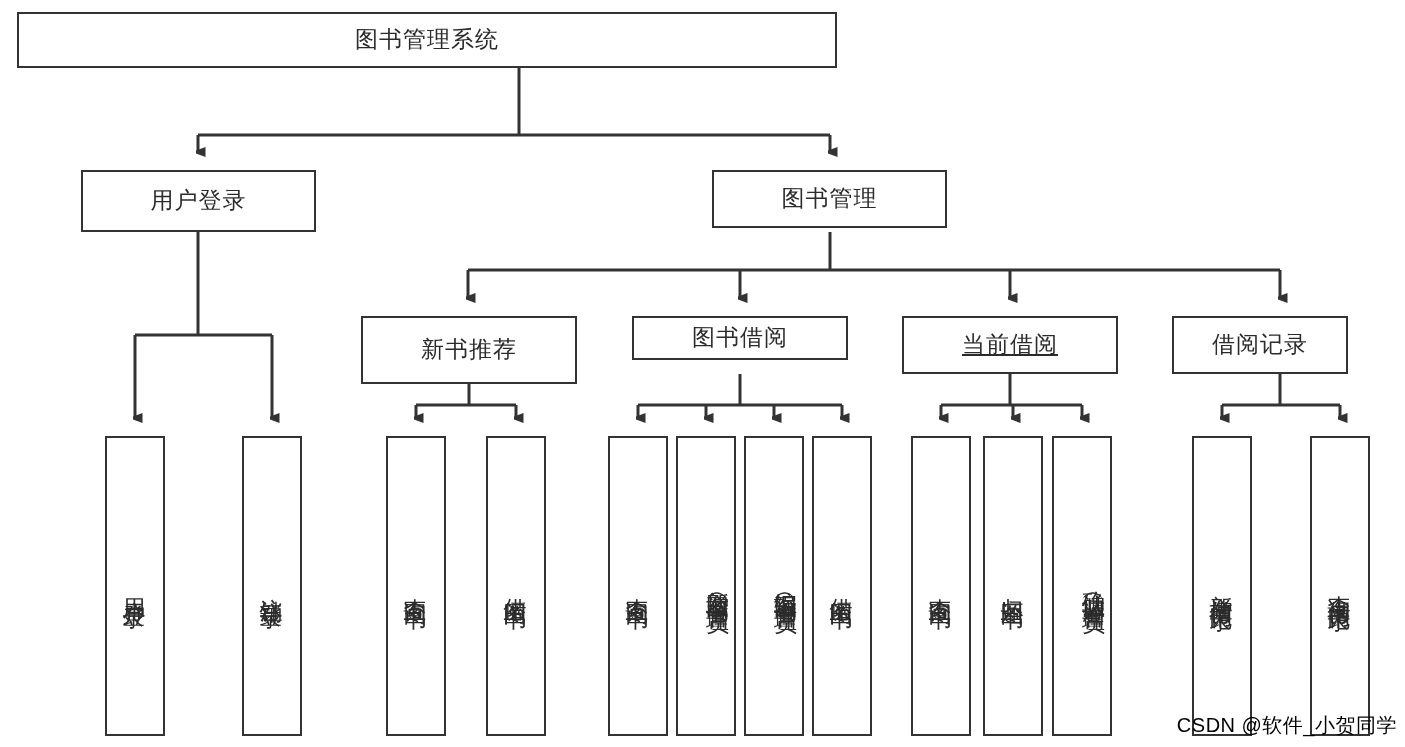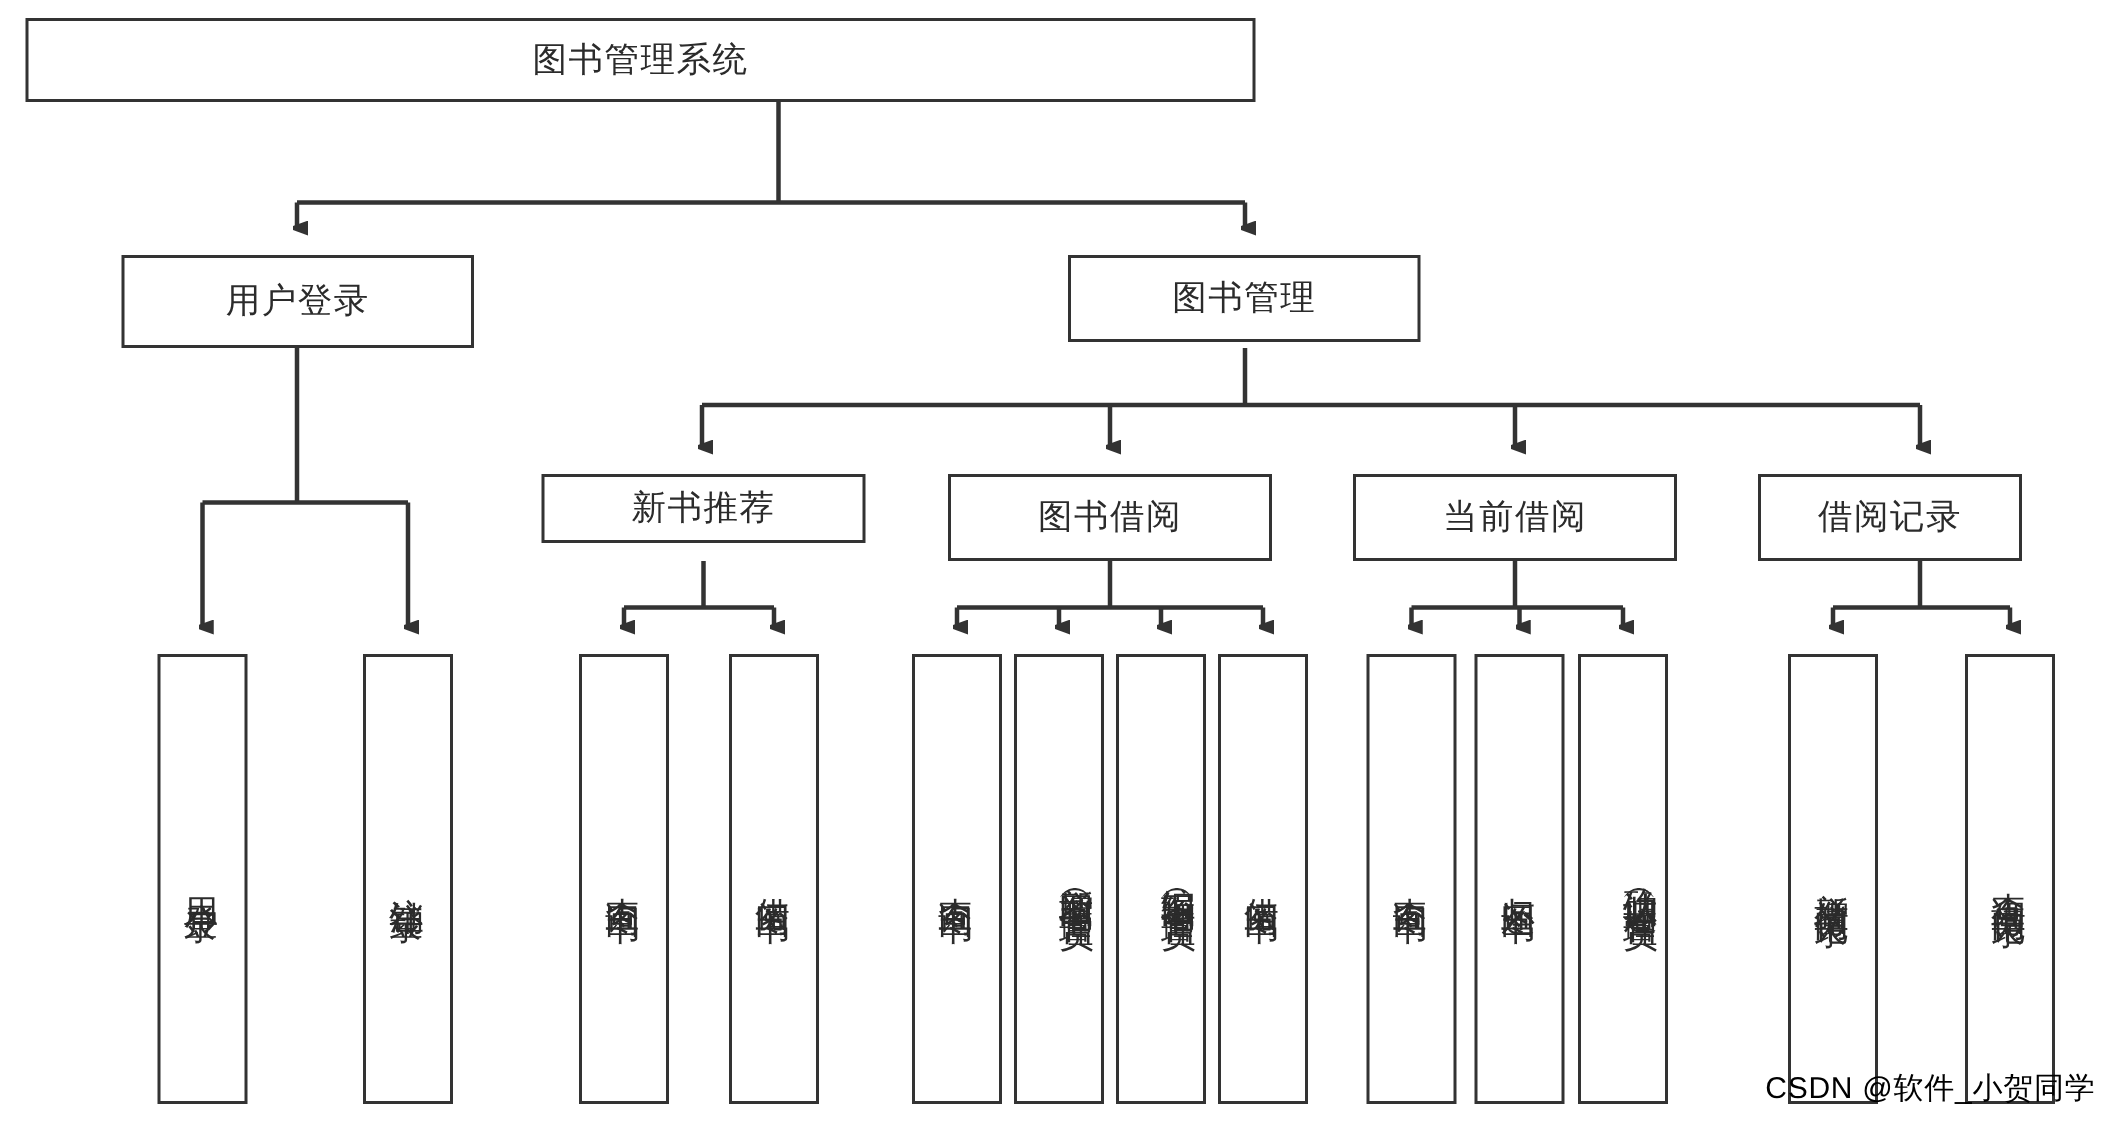--- a/index.html
+++ b/index.html
@@ -125,27 +125,27 @@
     <span>图书管理系统</span>
   </div>
 
   <div class="node horiz" style="left:81px; top:170px; width:235px; height:62px;">
     <span>用户登录</span>
   </div>
   <div class="node horiz" style="left:712px; top:170px; width:235px; height:58px;">
     <span>图书管理</span>
   </div>
 
-  <div class="node horiz" style="left:361px; top:316px; width:216px; height:46px;">
+  <div class="node horiz" style="left:361px; top:316px; width:216px; height:68px;">
     <span>新书推荐</span>
   </div>
-  <div class="node horiz" style="left:632px; top:316px; width:216px; height:58px;">
+  <div class="node horiz" style="left:632px; top:316px; width:216px; height:44px;">
     <span>图书借阅</span>
   </div>
-  <div class="node horiz" style="left:902px; top:316px; width:216px; height:58px;">
+  <div class="node horiz" style="left:902px; top:316px; width:216px; height:58px;text-decoration:underline;">
     <span>当前借阅</span>
   </div>
   <div class="node horiz" style="left:1172px; top:316px; width:176px; height:58px;">
     <span>借阅记录</span>
   </div>
 
   <div class="node vert bottomed" style="left:105px; top:436px; width:60px; height:300px;">
     <span>用户登录</span>
   </div>
   <div class="node vert bottomed" style="left:242px; top:436px; width:60px; height:300px;">

